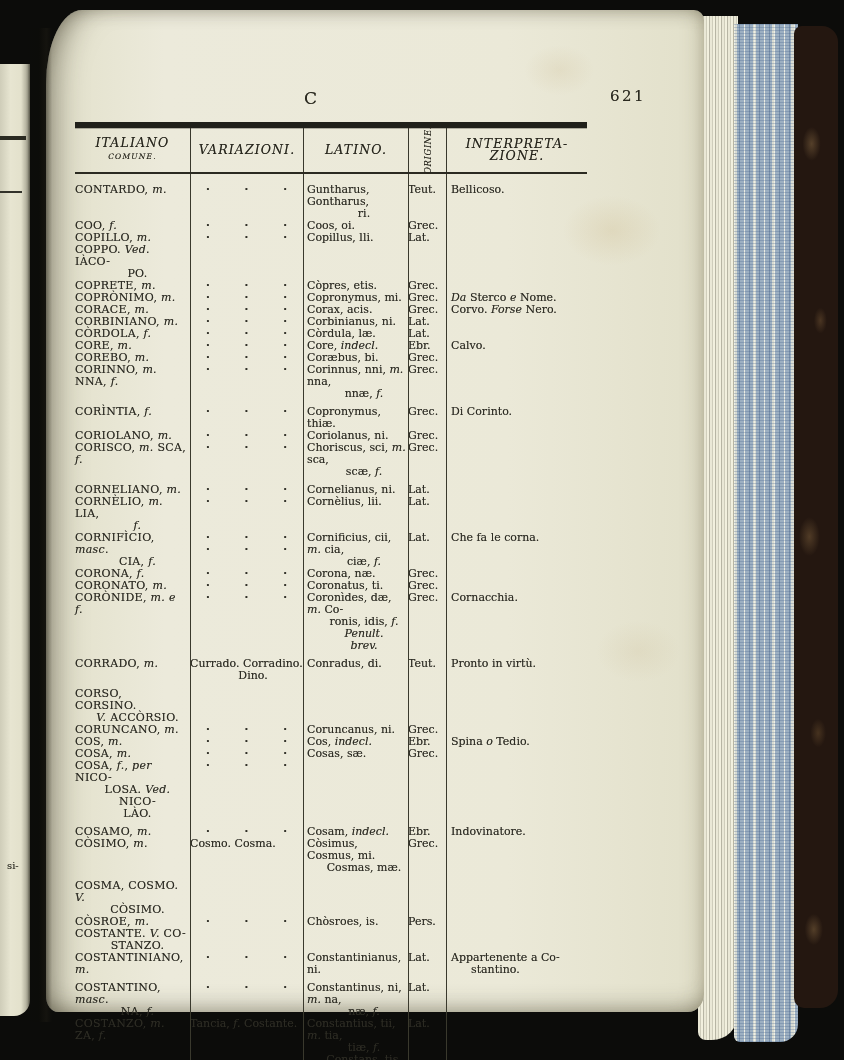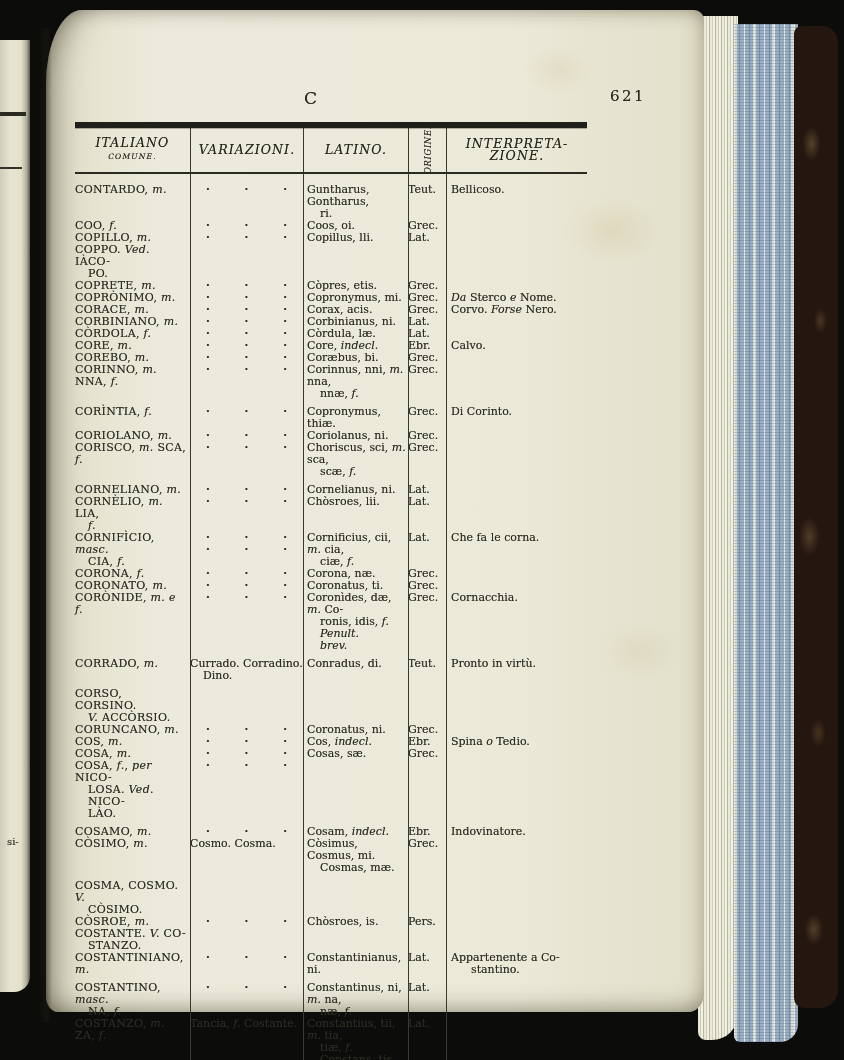--- a/index.html
+++ b/index.html
@@ -1,20 +1,20 @@
 <!DOCTYPE html>
 <html><head>
 <meta charset="utf-8">
 <style>
   html,body{margin:0;padding:0;background:#0c0c0a;}
   .stage{position:relative;width:844px;height:1060px;background:#0c0c0a;overflow:hidden;
          font-family:"DejaVu Serif","Liberation Serif",serif;color:#2d2c24;}
 
   
-  .page-left{position:absolute;left:0;top:40px;width:30px;height:952px;z-index:1;
+  .page-left{position:absolute;left:0;top:64px;width:30px;height:952px;z-index:1;
     background:linear-gradient(90deg,#cfcdb9,#e7e5d1 35%,#e3e1cc 70%,#a9a794 92%,#6f6d5c);
     border-radius:0 0 16px 0;}
   .sl-rule1{position:absolute;left:0;top:72px;width:26px;height:4px;background:#2a2a21;}
   .sl-rule2{position:absolute;left:0;top:127px;width:22px;height:2px;background:#32322a;}
   .sl-frag{position:absolute;left:7px;top:796px;font-size:10px;color:#3a3930;}
 
   
   .gutter{position:absolute;left:26px;top:28px;width:26px;height:994px;z-index:3;
     background:linear-gradient(90deg,rgba(12,12,9,0) 0%,rgba(12,12,9,0.78) 50%,rgba(34,31,22,0.38) 78%,rgba(34,31,22,0) 100%);}
 
@@ -72,21 +72,21 @@
 
   .row{display:flex;}
   .row.gap{margin-top:6px;}
   .c{box-sizing:border-box;}
   .c1{width:115px;padding-right:3px;}
   .c2{width:113px;}
   .c3{width:105px;padding-left:4px;}
   .c4{width:38px;padding-left:0;}
   .c5{width:141px;padding-left:5px;}
   .line{min-height:12px;}
-  .ind1{padding-left:13px;}
+  .ind1{padding-left:13px;text-align:center;}
   .ind2{padding-left:20px;}
   .caps{letter-spacing:0.3px;}
   .dotline{display:flex;justify-content:space-between;padding:0 16px;min-height:12px;}
   .dot{font-weight:bold;}
   .tbl i{font-style:italic;}
   .txt{text-shadow:0 0 0.5px rgba(45,44,36,0.55);}
 </style>
 </head>
 <body>
 
@@ -446,21 +446,21 @@
               <div class="line txt ind1 caps"><i>f.</i></div>
             </div>
             <div class="c c2">
               <div class="dotline txt">
                 <span class="dot">·</span>
                 <span class="dot">·</span>
                 <span class="dot">·</span>
               </div>
             </div>
             <div class="c c3">
-              <div class="line txt">Chòsroes, lii.</div>
+              <div class="line txt">Cornèlius, lii.</div>
             </div>
             <div class="c c4">
               <div class="line txt">Lat.</div>
             </div>
             <div class="c c5"></div>
           </div>
           <div class="row">
             <div class="c c1">
               <div class="line txt caps">CORNIFÌCIO, <i>masc.</i></div>
               <div class="line txt ind1 caps">CIA, <i>f.</i></div>
@@ -582,21 +582,21 @@
               <div class="line txt caps">CORUNCANO, <i>m.</i></div>
             </div>
             <div class="c c2">
               <div class="dotline txt">
                 <span class="dot">·</span>
                 <span class="dot">·</span>
                 <span class="dot">·</span>
               </div>
             </div>
             <div class="c c3">
-              <div class="line txt">Coronatus, ni.</div>
+              <div class="line txt">Coruncanus, ni.</div>
             </div>
             <div class="c c4">
               <div class="line txt">Grec.</div>
             </div>
             <div class="c c5"></div>
           </div>
           <div class="row">
             <div class="c c1">
               <div class="line txt caps">COS, <i>m.</i></div>
             </div>

